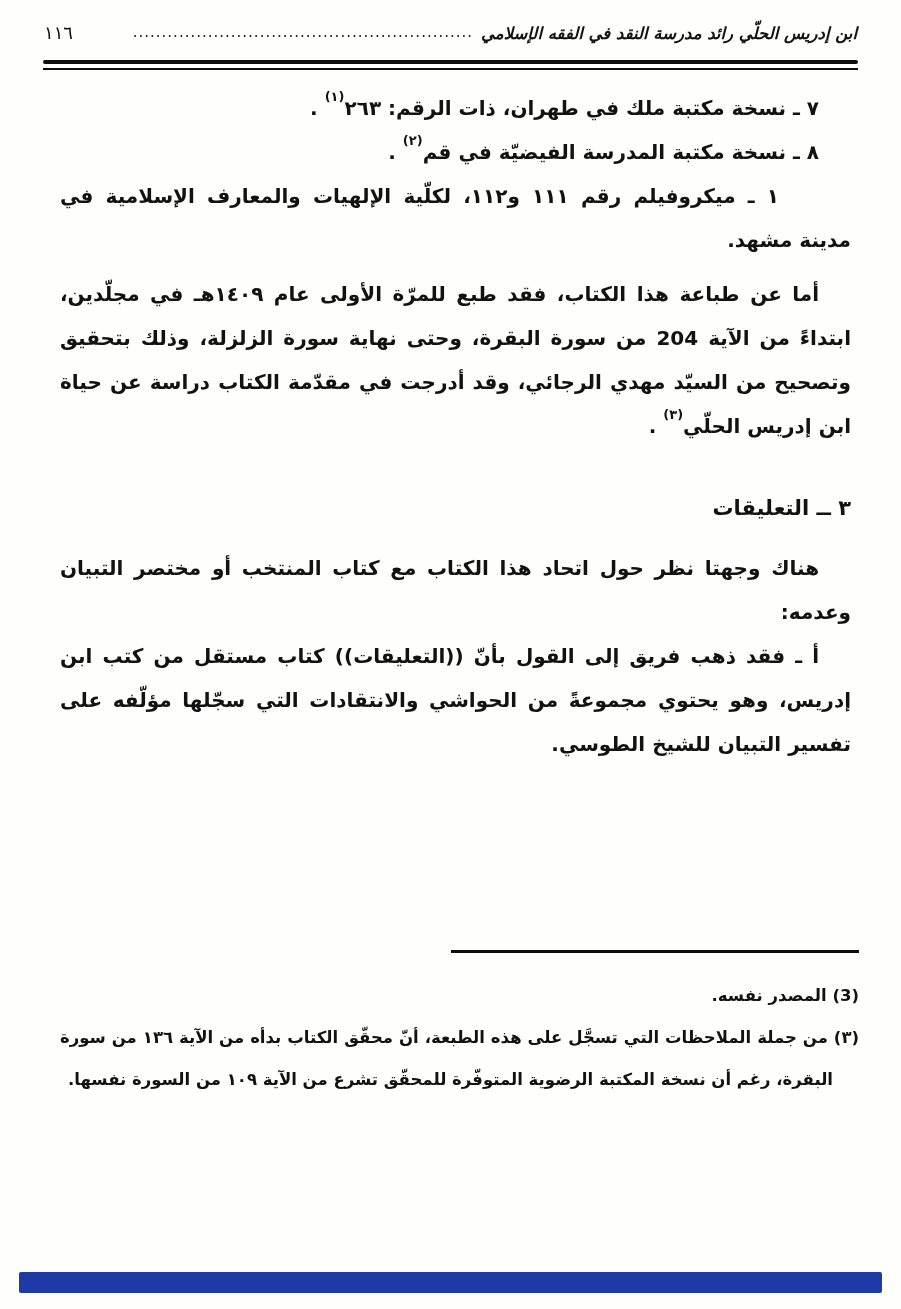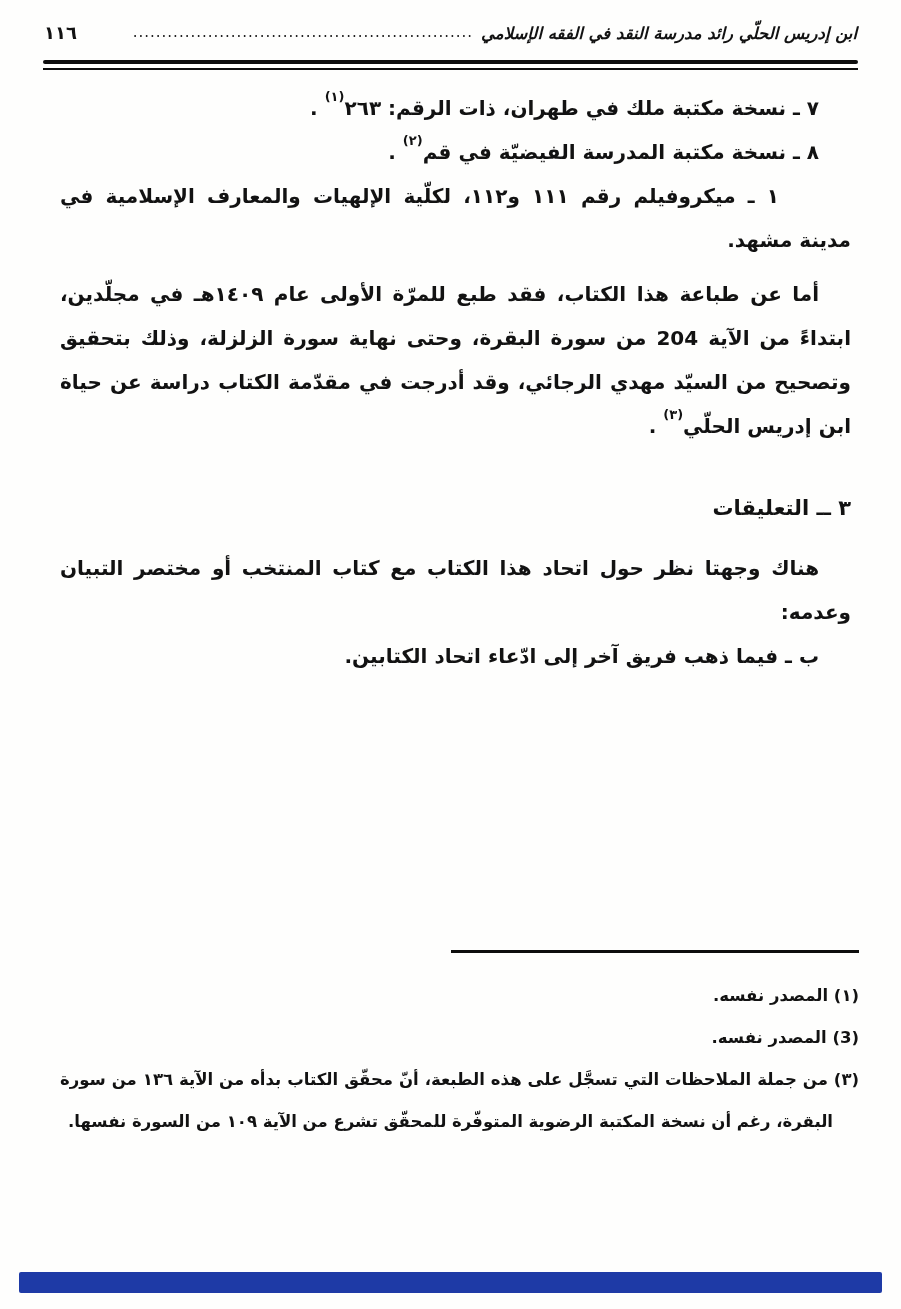--- a/index.html
+++ b/index.html
@@ -21,21 +21,21 @@
     font-size:16.5px; font-weight:bold;
     white-space:nowrap;
   }
   .header .title { font-style:italic; letter-spacing:-0.2px; }
   .header .dots {
     flex:1 1 auto; overflow:hidden;
     font-weight:normal; font-size:15px; color:#222;
     letter-spacing:1px;
     transform:translateY(-2px);
   }
-  .header .page-num { font-size:18px; font-weight:bold; }
+  .header .page-num { font-size:18px; font-weight:normal; }
   .rule-thick { position:absolute; top:60px; right:43px; left:43px; height:4px; background:#0d0d0d; border-radius:2px; }
   .rule-thin  { position:absolute; top:68px; right:43px; left:43px; height:1.5px; background:#0d0d0d; }
 
   
   .main {
     position:absolute; top:86px; right:50px; left:60px;
     font-size:20px; line-height:44px; font-weight:bold;
     text-align:justify;
   }
   .main p { text-indent:32px; }
@@ -89,25 +89,24 @@
     <p><span>٨ ـ نسخة مكتبة المدرسة الفيضيّة في قم</span><sup class="fn-mark">(٢)</sup><span> .</span></p>
 
 
     <p class="extra-indent"><span>١ ـ ميكروفيلم رقم ١١١ و١١٢، لكلّية الإلهيات والمعارف الإسلامية في مدينة مشهد.</span></p>
 
     <p class="spaced"><span>أما عن طباعة هذا الكتاب، فقد طبع للمرّة الأولى عام ١٤٠٩هـ في مجلّدين، ابتداءً من الآية 204 من سورة البقرة، وحتى نهاية سورة الزلزلة، وذلك بتحقيق وتصحيح من السيّد مهدي الرجائي، وقد أدرجت في مقدّمة الكتاب دراسة عن حياة ابن إدريس الحلّي</span><sup class="fn-mark">(٣)</sup><span> .</span></p>
 
     <h2 class="section-heading">٣ ــ التعليقات</h2>
 
     <p>هناك وجهتا نظر حول اتحاد هذا الكتاب مع كتاب المنتخب أو مختصر التبيان وعدمه:</p>
-    <p>ب ـ فيما ذهب فريق آخر إلى ادّعاء اتحاد الكتابين.</p>
+    <p>أ ـ فقد ذهب فريق إلى القول بأنّ ((التعليقات)) كتاب مستقل من كتب ابن إدريس، وهو يحتوي مجموعةً من الحواشي والانتقادات التي سجّلها مؤلّفه على تفسير التبيان للشيخ الطوسي.</p>
   </div>
 
   <div class="footnotes">
     <div class="fn-sep"></div>
-    <p class="fn">(١) المصدر نفسه.</p>
     <p class="fn">(3) المصدر نفسه.</p>
     <p class="fn fn-hang">(٣) من جملة الملاحظات التي تسجَّل على هذه الطبعة، أنّ محقّق الكتاب بدأه من الآية ١٣٦ من سورة البقرة، رغم أن نسخة المكتبة الرضوية المتوفّرة للمحقّق تشرع من الآية ١٠٩ من السورة نفسها.</p>
   </div>
 
   <div class="bottom-bar" style="background: rgb(30, 58, 166);"></div>
 
 </div>
 
 </body></html>

